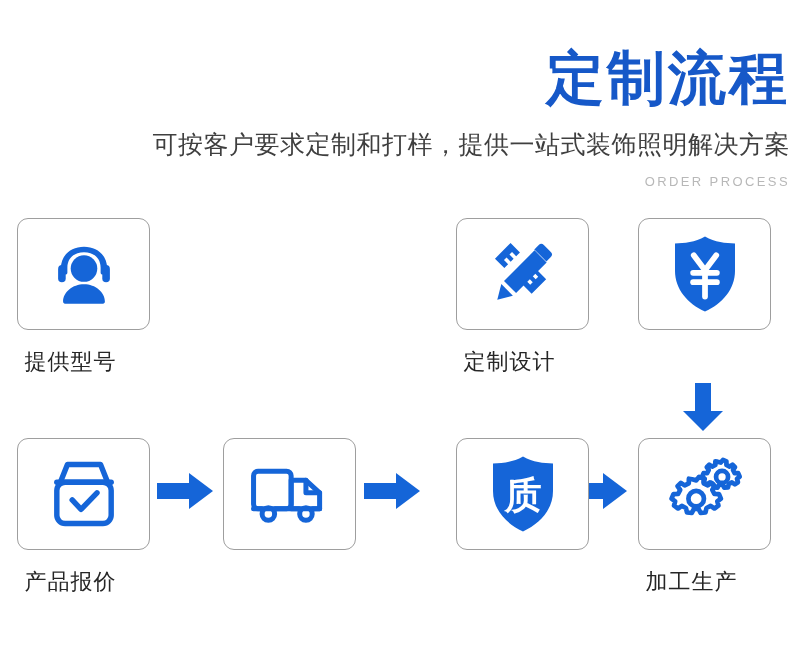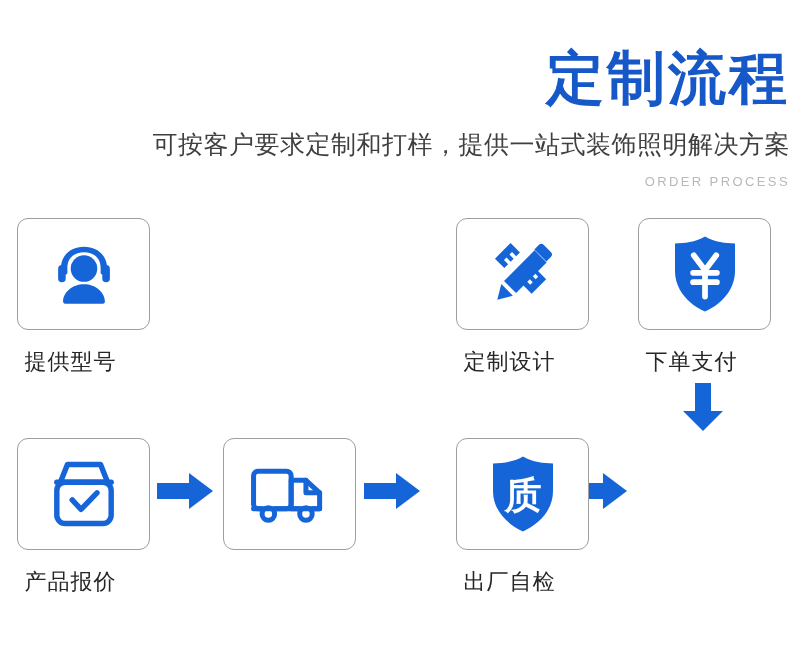--- a/index.html
+++ b/index.html
@@ -139,21 +139,20 @@
             <path d="M29 2 C21 6.5 12.5 7.5 5 7.5 v22 C5 44 15 55.5 29 62 43 55.5 53 44 53 29.5 v-22 C45.5 7.5 37 6.5 29 2 z" fill="#1565d8"></path>
             <g stroke="#ffffff" stroke-width="4.6" stroke-linecap="round" fill="none">
               <path d="M20 17 L29 29 L38 17"></path>
               <path d="M19.5 31 H38.5"></path>
               <path d="M19.5 38.5 H38.5"></path>
               <path d="M29 29 V50"></path>
             </g>
           </svg>
         </span>
       </div>
-      <div class="caption">下单支付</div>
     </div>
 
     <div class="arrow a-h ah0">
       <svg width="60" height="40" viewBox="0 0 60 40">
         <path d="M2 12 H34 V2 L58 20 L34 38 V28 H2 Z" fill="#1565d8"></path>
       </svg>
     </div>
     <div class="arrow a-h ah1">
       <svg width="60" height="40" viewBox="0 0 60 40">
         <path d="M2 12 H34 V2 L58 20 L34 38 V28 H2 Z" fill="#1565d8"></path>
@@ -209,19 +208,35 @@
 
     <div class="cell c2">
       <div class="card">
         <span>
           <svg width="74" height="80" viewBox="0 0 58 64">
             <path d="M29 2 C21 6.5 12.5 7.5 5 7.5 v22 C5 44 15 55.5 29 62 43 55.5 53 44 53 29.5 v-22 C45.5 7.5 37 6.5 29 2 z" fill="#1565d8"></path>
             <text x="29" y="43" font-family="'DejaVu Sans','Liberation Sans',sans-serif" font-size="30" font-weight="bold" fill="#ffffff" text-anchor="middle">质</text>
           </svg>
         </span>
       </div>
-      <div class="caption">出厂自检</div>
-    </div>
-
+    </div>
+
+    <div class="cell c3">
+      <div class="card">
+        <span>
+          <svg width="80" height="76" viewBox="0 0 68 64">
+            <g fill="none" stroke="#1565d8" stroke-width="4" stroke-linejoin="round">
+
+              <path d="M23 19.5 l3.6.9 2.4-3 3.8 1.6.1 3.9 3.5 1.8 3.2-2.2 2.8 2.8-2.2 3.2 1.8 3.5 3.9.1 1.6 3.8-3 2.4.9 3.6-3.4 2.4-3.2-2.2-3.5 1.8-.9 3.8-4.1.4-1.8-3.5h-3.9l-1.8 3.5-4.1-.4-.9-3.8-3.5-1.8-3.2 2.2-3.4-2.4.9-3.6-3-2.4 1.6-3.8 3.9-.1 1.8-3.5-2.2-3.2 2.8-2.8 3.2 2.2 3.5-1.8.1-3.9z"></path>
+              <circle cx="26.5" cy="36" r="6.6"></circle>
+
+              <path d="M47.5 5.5 l2.9.8 1.9-2.3 2.9 1.3v3l2.7 1.4 2.5-1.7 2.1 2.1-1.7 2.5 1.4 2.7h3l1.3 2.9-2.3 1.9.8 2.9-2.6 1.8-2.5-1.7-2.7 1.4-.7 2.9-3.1.3-1.4-2.7h-3l-1.4 2.7-3.1-.3-.7-2.9-2.7-1.4-2.5 1.7-2.6-1.8.8-2.9-2.3-1.9 1.3-2.9h3l1.4-2.7-1.7-2.5 2.1-2.1 2.5 1.7 2.7-1.4v-3z" transform="translate(-3,-1)"></path>
+              <circle cx="48.5" cy="17.5" r="5.1"></circle>
+            </g>
+          </svg>
+        </span>
+      </div>
+      <div class="caption">加工生产</div>
+    </div>
 
   </div>
 
 </div>
 
 </body></html>

